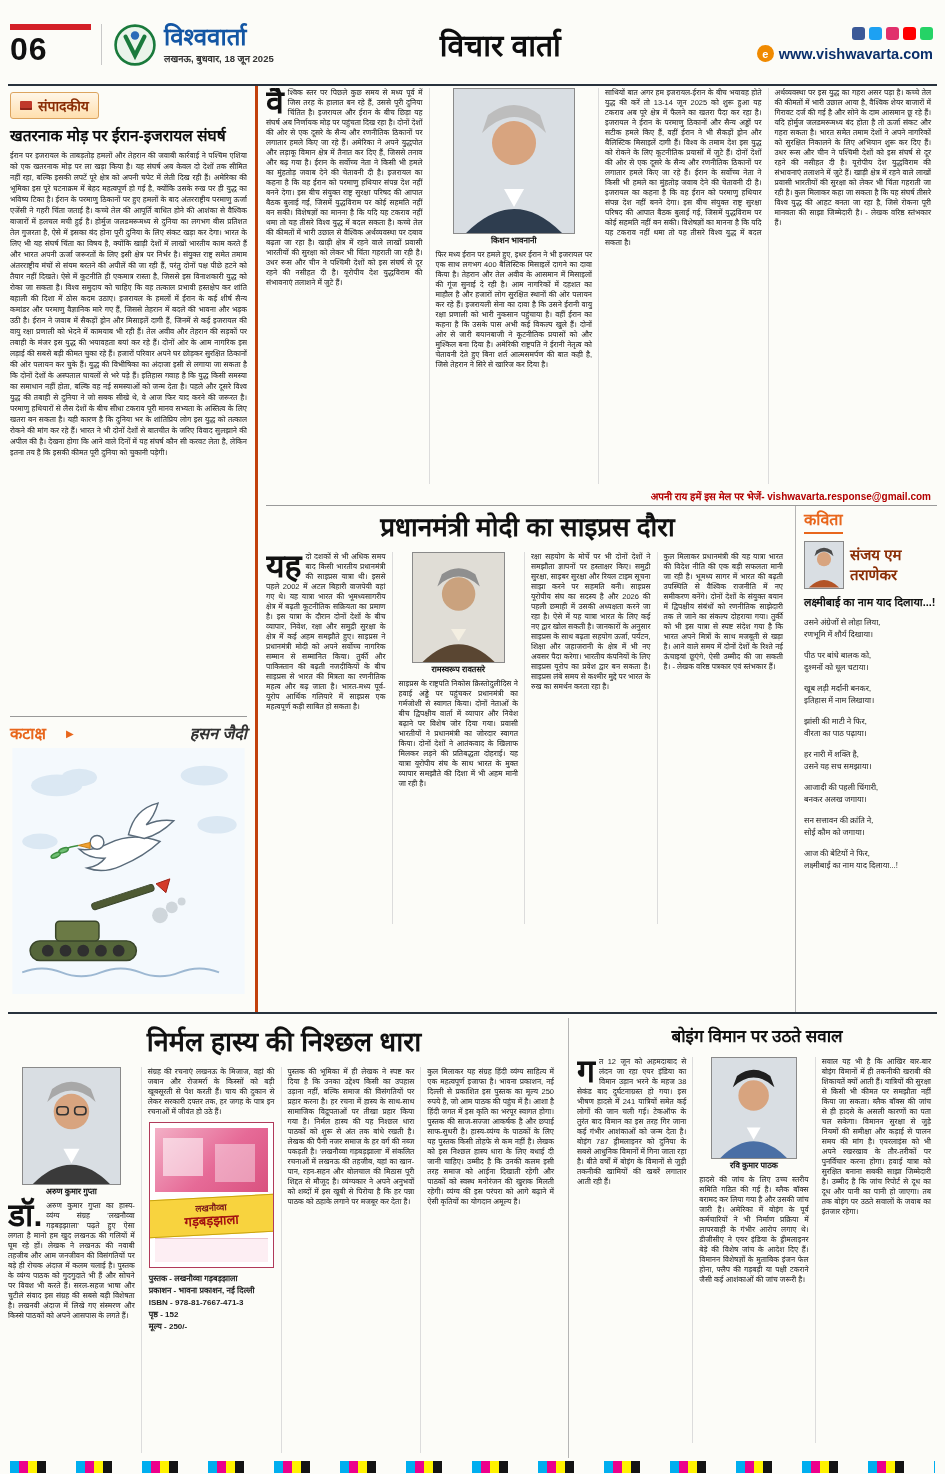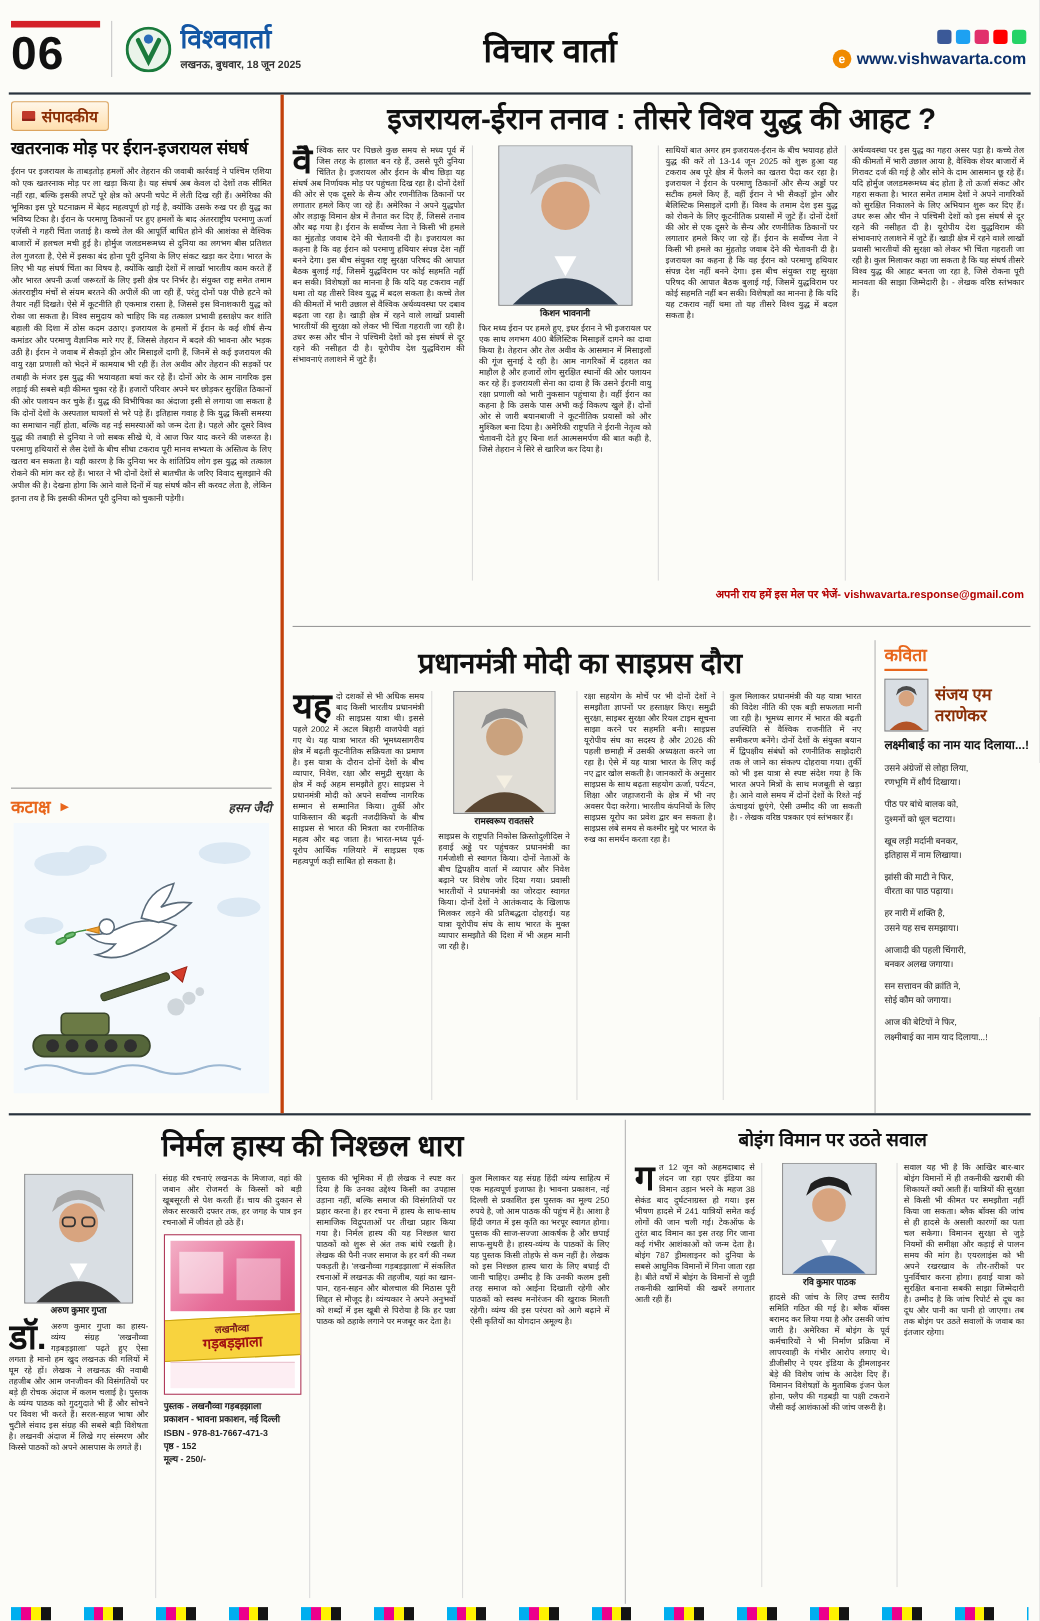--- a/index.html
+++ b/index.html
@@ -4,44 +4,44 @@
 <style>
   * { margin:0; padding:0; box-sizing:border-box; }
   html,body { background:#d8d8d8; }
   body { font-family:"Liberation Sans","DejaVu Sans",sans-serif; }
   .page { width:945px; height:1474px; margin:0 auto; background:#fcfcf8; overflow:hidden; position:relative; color:#111; }
 
   
   .masthead { height:84px; display:flex; align-items:center; gap:12px; padding:5px 12px 0 10px; }
   .pageno-block { width:92px; border-right:1px solid #c9c9c9; padding-right:10px; }
   .red-top { height:6px; background:#d42028; margin-bottom:3px; }
-  .pageno { font-size:42px; font-weight:800; line-height:1; letter-spacing:1px; }
+  .pageno { font-size:32px; font-weight:800; line-height:1; letter-spacing:1px; }
   .brand { display:flex; align-items:center; gap:8px; }
   .logo svg { display:block; }
   .paper-name { font-size:24px; font-weight:800; color:#1356a4; line-height:1.05; }
   .edition-line { font-size:9.5px; color:#333; margin-top:3px; font-weight:bold; }
   .section-title { flex:1; text-align:center; font-size:30px; font-weight:800; color:#0d0d0d; padding-right:30px; }
   .site-block { display:flex; flex-direction:column; align-items:flex-end; gap:5px; }
   .social-row { display:flex; gap:4px; }
   .s-icon { width:13px; height:13px; border-radius:3px; }
   .site-line { display:flex; align-items:center; gap:5px; font-size:14.5px; font-weight:800; color:#0a2f6b; }
   .e-badge { width:17px; height:17px; border-radius:50%; background:#f08a00; color:#fff; font-size:11px; font-weight:800; display:flex; align-items:center; justify-content:center; }
   .m-rule { height:2px; background:#28323d; margin:0 8px; }
 
   
   .mid-wrap { display:flex; height:926px; padding:0 8px; }
   .leftcol { width:250px; border-right:3px solid #c2410c; padding:6px 8px 0 2px; display:flex; flex-direction:column; }
   .edit-head { display:flex; align-items:center; gap:6px; background:linear-gradient(180deg,#fff6e8,#ffdfae); border:1px solid #dca45f; border-radius:3px; padding:3px 9px; font-size:14px; font-weight:800; color:#8a2e06; align-self:flex-start; }
   .edit-book-icon { width:12px; height:9px; background:#c0392b; box-shadow:inset 0 -2px 0 #8e2418; border-radius:1px; }
   .edit-headline { font-size:15.5px; font-weight:800; margin:7px 0 5px; line-height:1.25; color:#0c0c0c; }
   .edit-body { height:560px; overflow:hidden; font-size:7.5px; line-height:11px; text-align:justify; color:#191919; }
-  .kataksh-head { display:flex; align-items:center; gap:9px; border-top:1px solid #999; margin-top:6px; padding-top:5px; }
+  .kataksh-head { display:flex; align-items:center; gap:20px; border-top:1px solid #999; margin-top:6px; padding-top:5px; }
   .k-label { font-size:16px; font-weight:800; color:#e8661c; }
   .k-arrow { color:#e8661c; font-size:10px; }
-  .k-artist { margin-left:auto; font-size:11px; font-style:italic; font-weight:bold; color:#333; }
+  .k-artist { margin-left:auto; font-size:16px; font-style:italic; font-weight:bold; color:#333; }
   .cartoon { margin-top:4px; }
   .cartoon svg { width:100%; height:246px; display:block; }
 
   
   .mainarea { flex:1; display:flex; flex-direction:column; padding:2px 0 0 8px; overflow:hidden; }
   .headline-xl { font-size:27px; font-weight:800; text-align:center; line-height:1.2; margin:4px 0 8px; }
   .headline-lg { font-size:26px; font-weight:800; text-align:center; margin:2px 0 8px; }
   .headline-bt { font-size:27px; font-weight:800; text-align:center; margin:4px 0 8px; }
   .headline-bo { font-size:17px; font-weight:800; text-align:center; margin:6px 0 10px; }
   .cols { display:flex; overflow:hidden; }
@@ -50,21 +50,21 @@
   .col + .col { border-left:1px solid #dcdcdc; }
   .lead-cols { height:396px; }
   .modi-cols { height:372px; }
   .b-cols { height:386px; }
   .dropcap { float:left; font-size:32px; line-height:28px; font-weight:800; padding-right:4px; color:#111; }
   .photo { width:78%; margin:0 auto 4px; text-align:center; }
   .photo svg { width:100%; border:1px solid #8a8a8a; display:block; background:#d9dee3; }
   .photo figcaption { font-size:8px; font-weight:800; margin-top:2px; color:#111; }
   .feedback { text-align:right; font-size:10px; font-weight:800; color:#b30000; padding:5px 6px 2px 0; }
 
-  .mid-row { flex:1; display:flex; border-top:1px solid #9a9a9a; padding-top:12px; overflow:hidden;margin-top:20px; }
+  .mid-row { flex:1; display:flex; border-top:1px solid #9a9a9a; padding-top:0; overflow:hidden; }
   .modi { flex:1; display:flex; flex-direction:column; padding-right:6px; overflow:hidden; }
   .poem { width:142px; border-left:1px solid #b5b5b5; padding:2px 0 0 8px; overflow:hidden; }
   .poem-head { font-size:16px; font-weight:800; color:#e8661c; border-bottom:2px solid #e8661c; display:inline-block; padding-bottom:2px; }
   .poem-author-row { display:flex; gap:6px; margin:7px 0 6px; align-items:center; }
   .poem-photo svg { width:40px; border:1px solid #888; display:block; background:#d9dee3; }
   .poem-author { font-size:15px; font-weight:800; color:#8a2e06; line-height:1.3; }
   .poem-title { font-size:11px; font-weight:800; margin:2px 0 8px; line-height:1.3; }
   .poem-line { font-size:8px; line-height:12.5px; color:#222;font-family:Liberation Serif, serif; }
   .poem-line:nth-child(2n) { margin-bottom:8px; }
 
@@ -174,21 +174,20 @@
           <rect x="82" y="158" width="66" height="7" rx="3" transform="rotate(-18 82 165)" fill="#4e5a33" stroke="#39452a"></rect>
           <path d="M146 138 l14 -5 l-4 14 z" fill="#d43b2a" stroke="#9c2417"></path>
           <path d="M10 228 q20 -8 40 0 t40 0 t40 0 t40 0 t40 0" fill="none" stroke="#9db8d2" stroke-width="2"></path>
         </svg>
       </div>
     </aside>
 
     <section class="mainarea">
 
       <article>
-        <h1 class="headline-xl">इजरायल-ईरान तनाव : तीसरे विश्व युद्ध की आहट ?</h1>
         <div class="cols lead-cols">
           <div class="col">
             <span class="dropcap">वै</span>
             <span>श्विक स्तर पर पिछले कुछ समय से मध्य पूर्व में जिस तरह के हालात बन रहे हैं, उससे पूरी दुनिया चिंतित है। इजरायल और ईरान के बीच छिड़ा यह संघर्ष अब निर्णायक मोड़ पर पहुंचता दिख रहा है। दोनों देशों की ओर से एक दूसरे के सैन्य और रणनीतिक ठिकानों पर लगातार हमले किए जा रहे हैं। अमेरिका ने अपने युद्धपोत और लड़ाकू विमान क्षेत्र में तैनात कर दिए हैं, जिससे तनाव और बढ़ गया है। ईरान के सर्वोच्च नेता ने किसी भी हमले का मुंहतोड़ जवाब देने की चेतावनी दी है। इजरायल का कहना है कि वह ईरान को परमाणु हथियार संपन्न देश नहीं बनने देगा। इस बीच संयुक्त राष्ट्र सुरक्षा परिषद की आपात बैठक बुलाई गई, जिसमें युद्धविराम पर कोई सहमति नहीं बन सकी। विशेषज्ञों का मानना है कि यदि यह टकराव नहीं थमा तो यह तीसरे विश्व युद्ध में बदल सकता है। कच्चे तेल की कीमतों में भारी उछाल से वैश्विक अर्थव्यवस्था पर दबाव बढ़ता जा रहा है। खाड़ी क्षेत्र में रहने वाले लाखों प्रवासी भारतीयों की सुरक्षा को लेकर भी चिंता गहराती जा रही है। उधर रूस और चीन ने पश्चिमी देशों को इस संघर्ष से दूर रहने की नसीहत दी है। यूरोपीय देश युद्धविराम की संभावनाएं तलाशने में जुटे हैं।</span>
           </div>
           <div class="col">
             <figure class="photo">
               <svg viewBox="0 0 60 72">
                 <rect width="60" height="72" fill="#d9dee3"></rect>
                 <path d="M14 22 q16 -16 32 0 l-3 -9 q-13 -10 -26 0 z" fill="#bdbdbd"></path>

